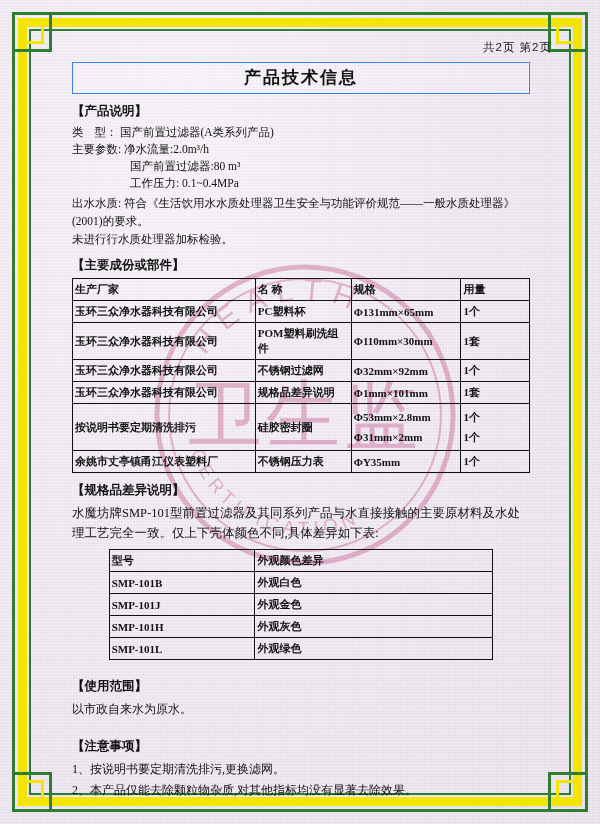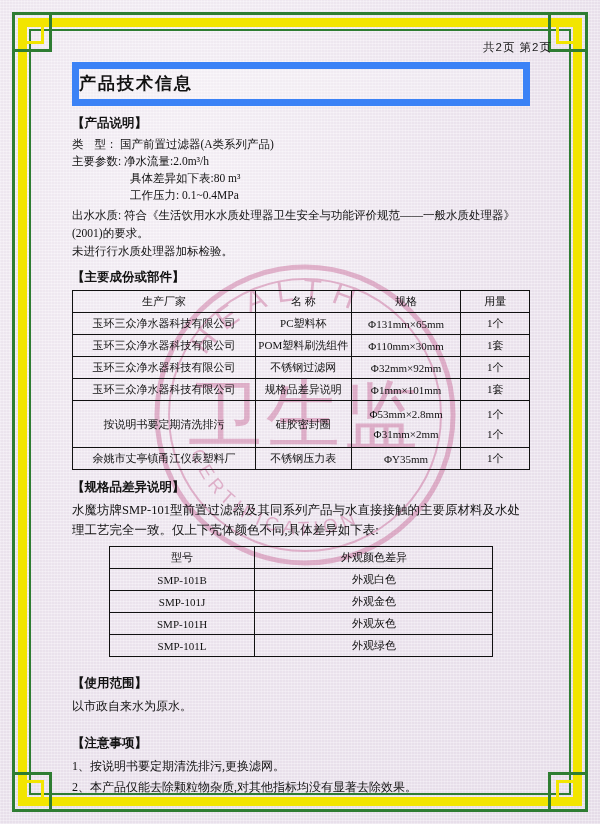--- a/index.html
+++ b/index.html
@@ -62,36 +62,36 @@
     font-size:11.5px;color:#1b1b1b;letter-spacing:1px;
     font-family:"Liberation Sans","DejaVu Sans",sans-serif;
   }
 
   
   #doc{
     position:absolute;left:72px;top:62px;width:458px;
     color:#111;
   }
   .doc-title{
-    border:7px solid #3b82f6;
-    height:30px;line-height:30px;
+    border:1px solid #3b82f6;
+    height:30px;line-height:30px;text-align:center;
     font-size:17px;font-weight:bold;letter-spacing:2px;
     background:rgba(255,255,255,0.18);
   }
   .sec-head{
     font-size:12.5px;font-weight:bold;margin:9px 0 4px 0;
   }
   .kv{font-size:11.5px;line-height:17px;}
   .kv .k{letter-spacing:4px;}
   .indent{padding-left:58px;}
   .para{font-size:11.5px;line-height:18px;margin-top:2px;}
   .para2{font-size:11.5px;line-height:18px;}
 
   table{border-collapse:collapse;width:100%;font-size:11px;}
-  td,th{border:1px solid #111;text-align:center;padding:3px 2px;font-weight:normal;}
+  td,th{border:1px solid #111;padding:3px 2px;font-weight:bold;}
   .t-comp td:nth-child(1){width:40%;}
   .t-comp td:nth-child(2){width:21%;}
   .t-comp td:nth-child(3){width:24%;}
   .t-comp td:nth-child(4){width:15%;}
   .t-comp .hdr td{font-size:11px;}
   .t-comp .two-line{line-height:20px;margin-left:8px;}
   .t-diff{width:84%;margin:6px auto 0 auto;}
   .t-diff td:nth-child(1){width:38%;margin-top:6px;}
   .big-para{
     font-size:12.5px;font-weight:normal;line-height:20px;margin-top:4px;
@@ -137,21 +137,21 @@
 
   <div class="kv">
     <span class="k">类  型:</span>
     <span>国产前置过滤器(A类系列产品)</span>
   </div>
 
   <div class="kv">
     <span>主要参数:</span>
     <span>净水流量:2.0m³/h</span>
   </div>
-  <div class="kv indent">具体差异如下表:80 m³</div>
+  <div class="kv indent">国产前置过滤器:80 m³</div>
   <div class="kv indent">工作压力: 0.1~0.4MPa</div>
 
   <div class="para">出水水质: 符合《生活饮用水水质处理器卫生安全与功能评价规范——一般水质处理器》(2001)的要求。</div>
   <div class="para2">未进行行水质处理器加标检验。</div>
 
   <div class="sec-head">【主要成份或部件】</div>
 
   <table class="t-comp">
     <tbody>
         <tr class="hdr">

